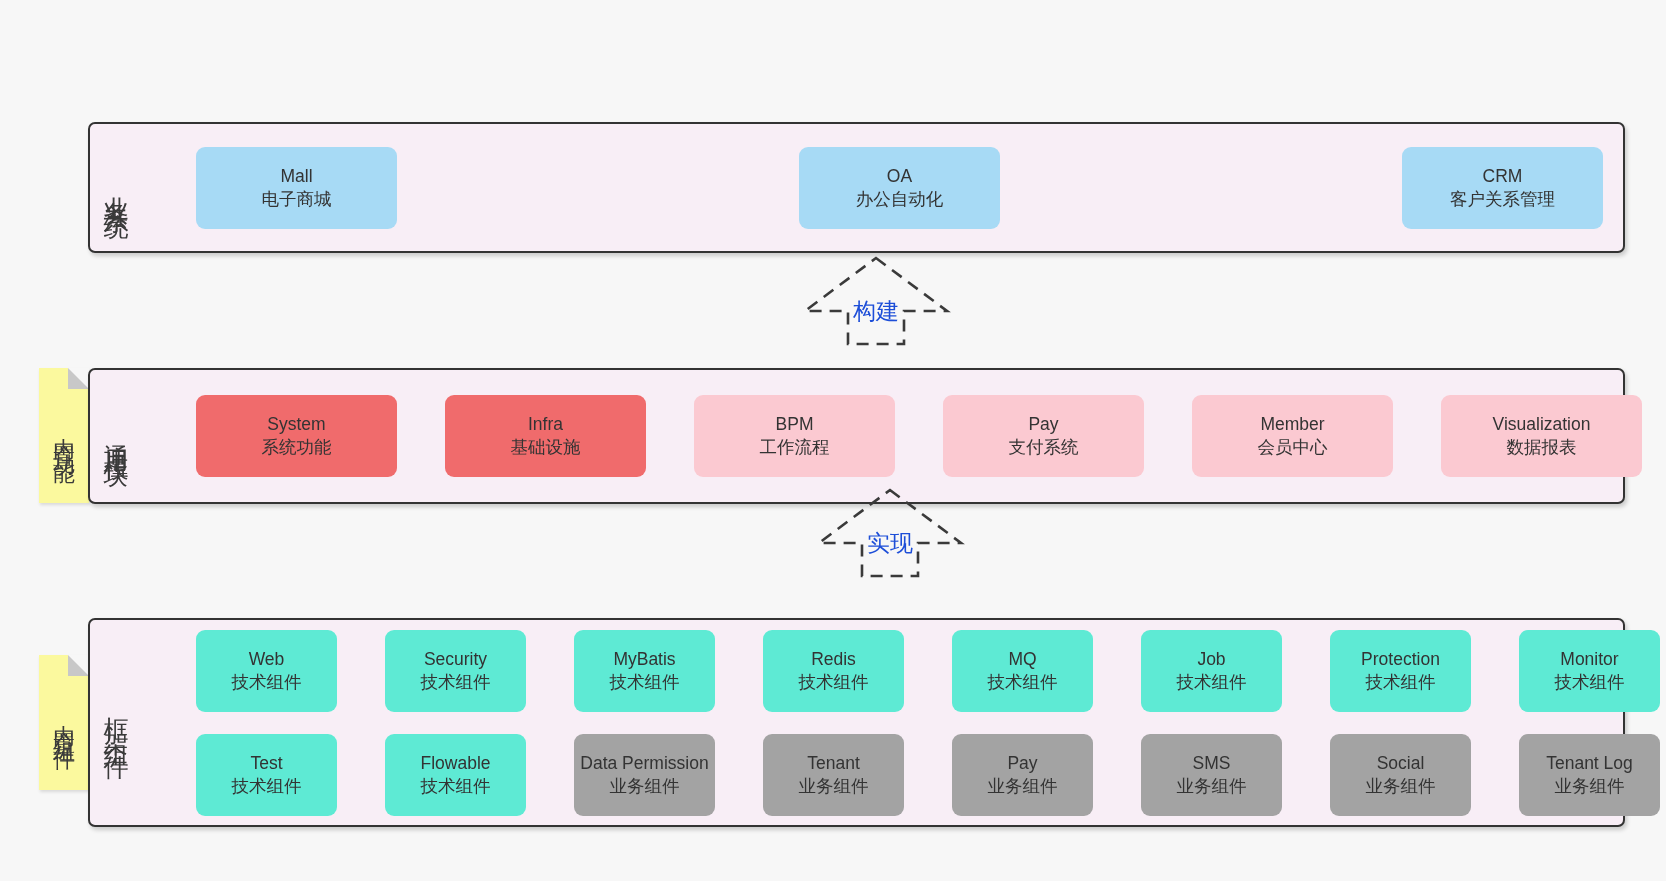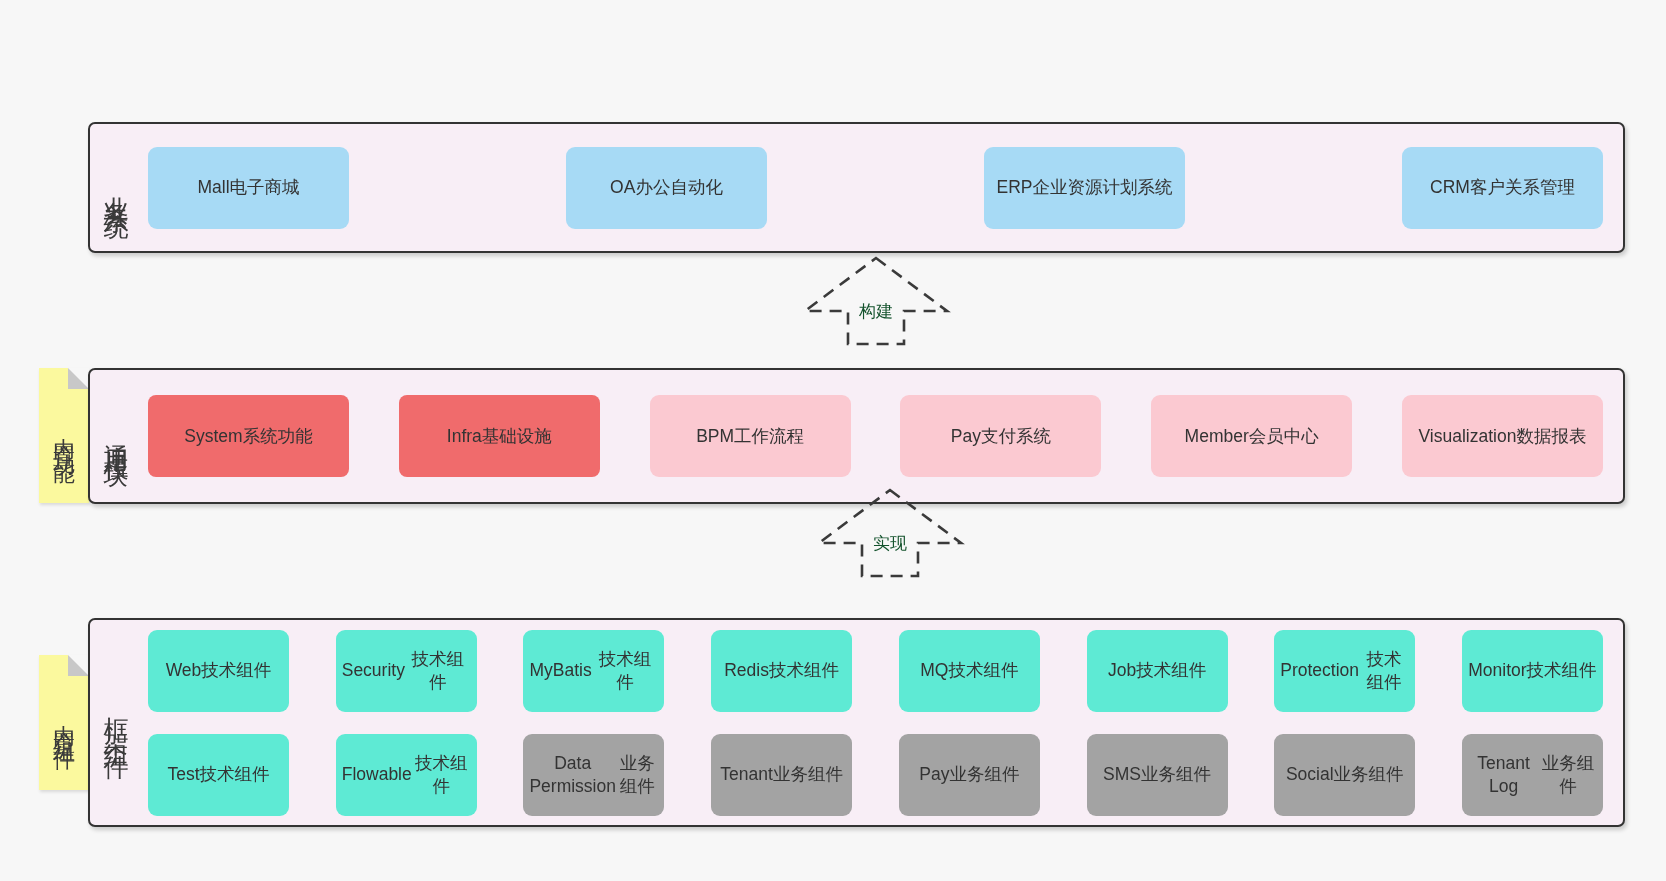--- a/index.html
+++ b/index.html
@@ -18,28 +18,28 @@
     writing-mode:vertical-rl;text-orientation:upright;
     font-size:25px;letter-spacing:6px;color:#3a3a3a;line-height:1;
   }
   .band-label.tall{letter-spacing:13px;}
   .boxes{flex:1;display:flex;justify-content:space-between;align-items:center;padding:0 20px 0 6px;}
   .rows{flex:1;display:flex;flex-direction:column;row-gap:22px;padding:0 20px 0 6px;}
   .rows .boxes{padding:0;}
 
   
   .box{
-    height:82px;border-radius:9px;display:flex;flex-direction:row;
+    height:82px;border-radius:9px;display:flex;flex-direction:column;
     align-items:center;justify-content:center;text-align:center;
-    font-size:17.5px;line-height:23px;color:#333;padding:2px 6px;box-sizing:border-box;
+    font-size:17.5px;line-height:23px;color:#333;padding:2px 6px;box-sizing:border-box;margin-left:48px;
   }
   .w200{width:201px;}
   .w140{width:141px;}
   .c-blue{background:#a7daf5;}
-  .c-red{background:#f06b6c;border-radius:8px;}
+  .c-red{background:#f06b6c;}
   .c-pink{background:#fbc9d1;align-items:center;}
   .c-green{background:#5eead4;}
   .c-lgreen{background:#a3a3a3;}
 
   
   .note{
     position:absolute;left:39px;width:50px;background:#fbf99e;
     display:flex;align-items:center;justify-content:center;
     writing-mode:vertical-rl;text-orientation:upright;
     font-size:22px;letter-spacing:8px;line-height:1;color:#3a3a3a;
@@ -50,42 +50,38 @@
     border-style:solid;border-width:0 21px 21px 0;
     border-color:#f7f7f7 #f7f7f7 #c8c8c8 transparent;
   }
 
   
   .arrow{position:absolute;width:150px;height:94px;}
   .arrow svg{position:absolute;inset:0;}
   .arrow polygon{fill:none;stroke:#3a3a3a;stroke-width:2.6;stroke-dasharray:12 8;}
   .arrow .arrow-label{
     position:absolute;left:50%;top:57px;transform:translate(-50%,-50%);
-    background:#f7f7f7;padding:1px 3px;font-size:17px;color:#14532d;white-space:nowrap;
+    background:#f7f7f7;padding:1px 3px;font-size:23px;color:#1d4ed8;white-space:nowrap;
   }
 </style>
 </head>
 <body>
 
 <div class="canvas">
 
   <div class="band" style="top:122px;height:131px;">
     <div class="band-label">业务系统</div>
     <div class="boxes">
       <div class="box w200 c-blue">
         <span>Mall</span>
         <span>电子商城</span>
       </div>
       <div class="box w200 c-blue">
         <span>OA</span>
         <span>办公自动化</span>
-      </div>
-      <div class="box w200 c-blue">
-        <span>ERP</span>
-        <span>企业资源计划系统</span>
       </div>
       <div class="box w200 c-blue">
         <span>CRM</span>
         <span>客户关系管理</span>
       </div>
     </div>
   </div>
 
   <div class="arrow" style="left:801px;top:254px;">
     <svg viewBox="0 0 150 94">

